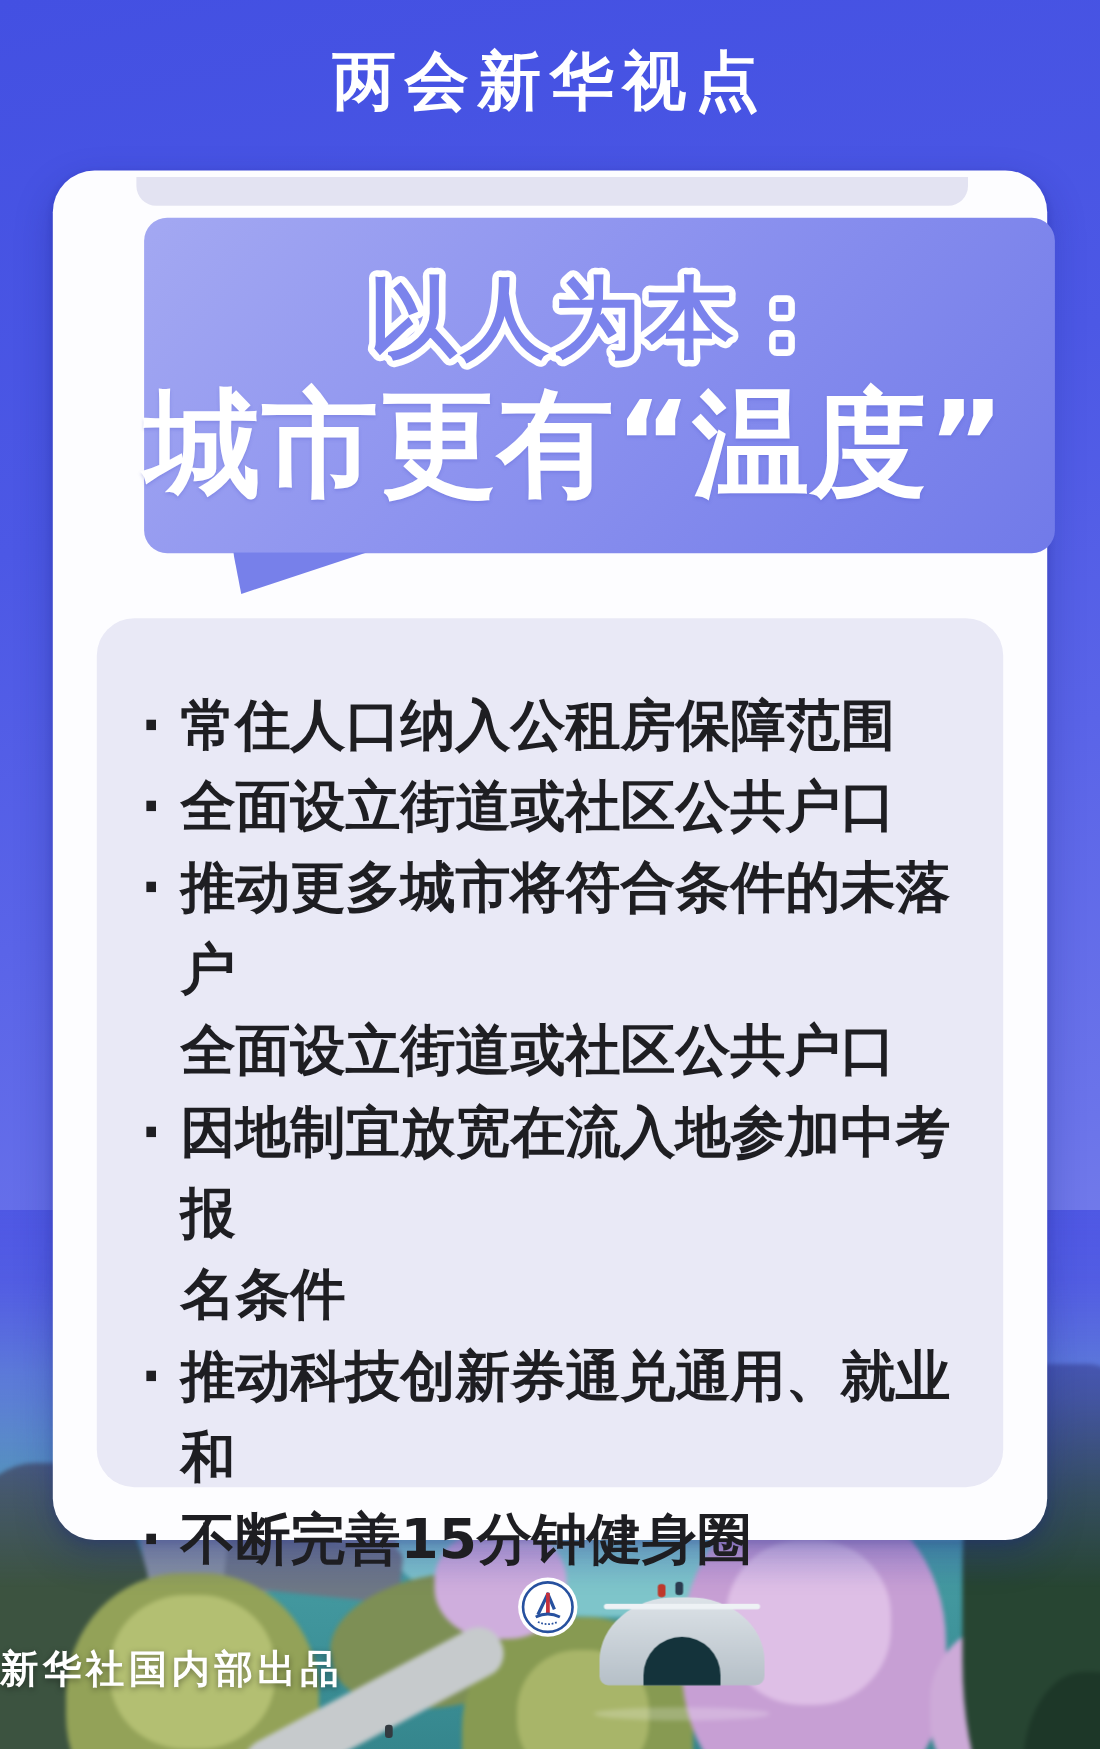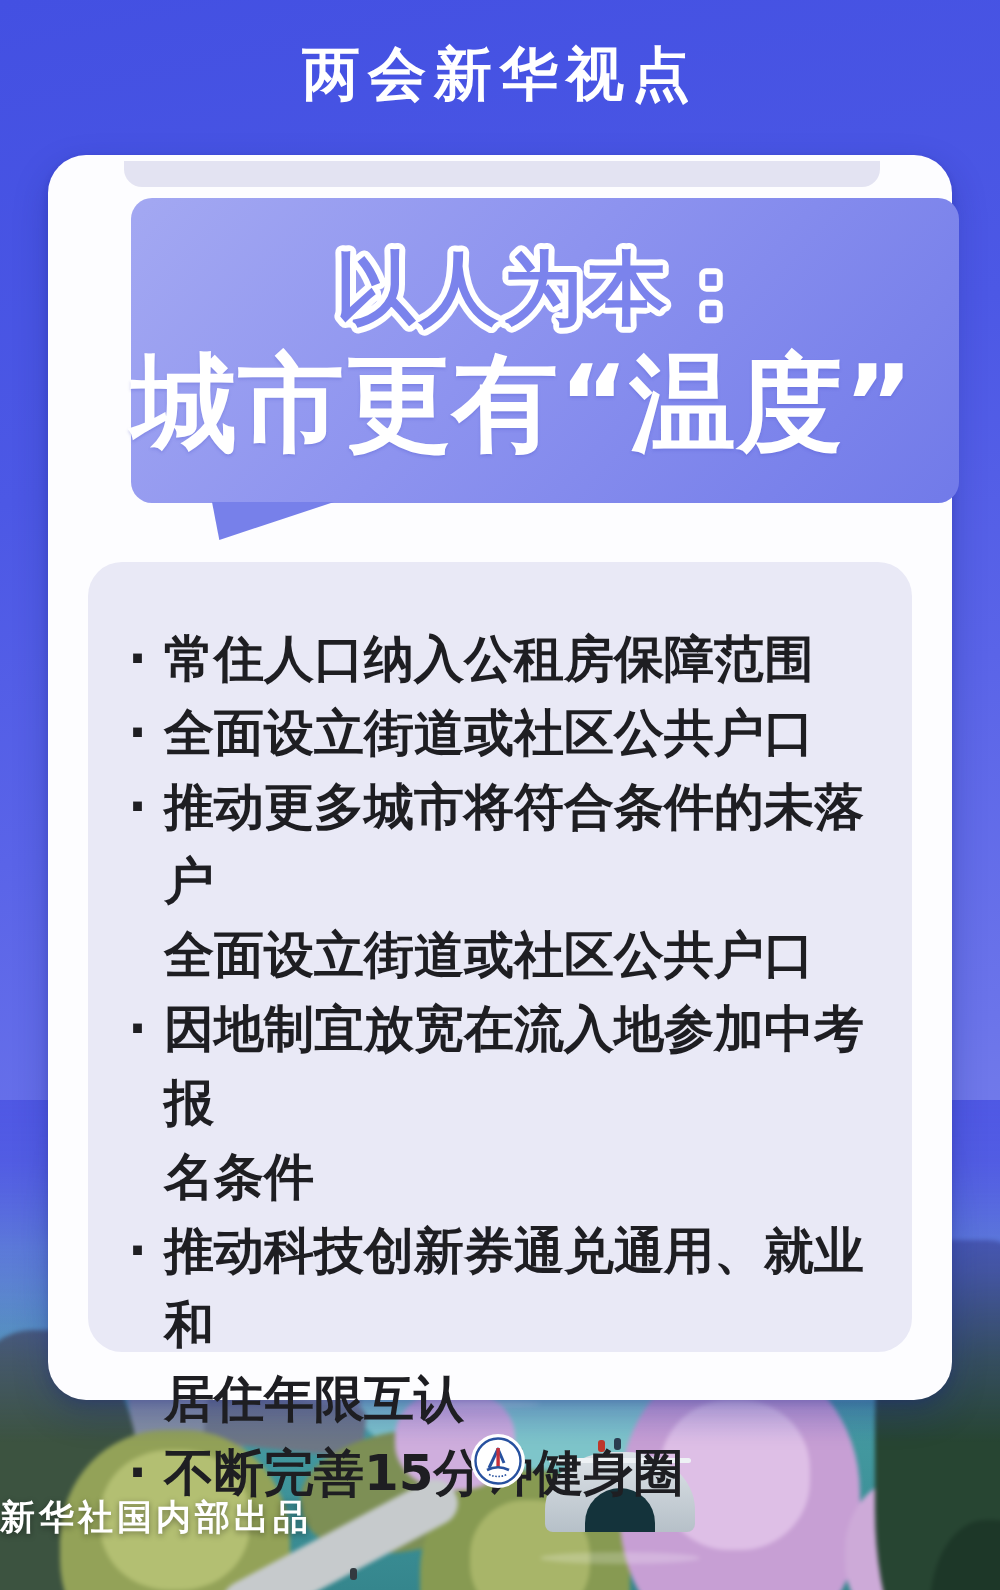--- a/index.html
+++ b/index.html
@@ -131,21 +131,20 @@
           <span class="dot">·</span>
           <span class="txt">
               <span>因地制宜放宽在流入地参加中考报</span>
               <span>名条件</span>
             </span>
         </li>
         <li>
           <span class="dot">·</span>
           <span class="txt">
               <span>推动科技创新券通兑通用、就业和</span>
-              <span>居住年限互认</span>
             </span>
         </li>
         <li>
           <span class="dot">·</span>
           <span class="txt">
               <span>不断完善15分钟健身圈</span>
               <span></span>
             </span>
         </li>
       </ul>

